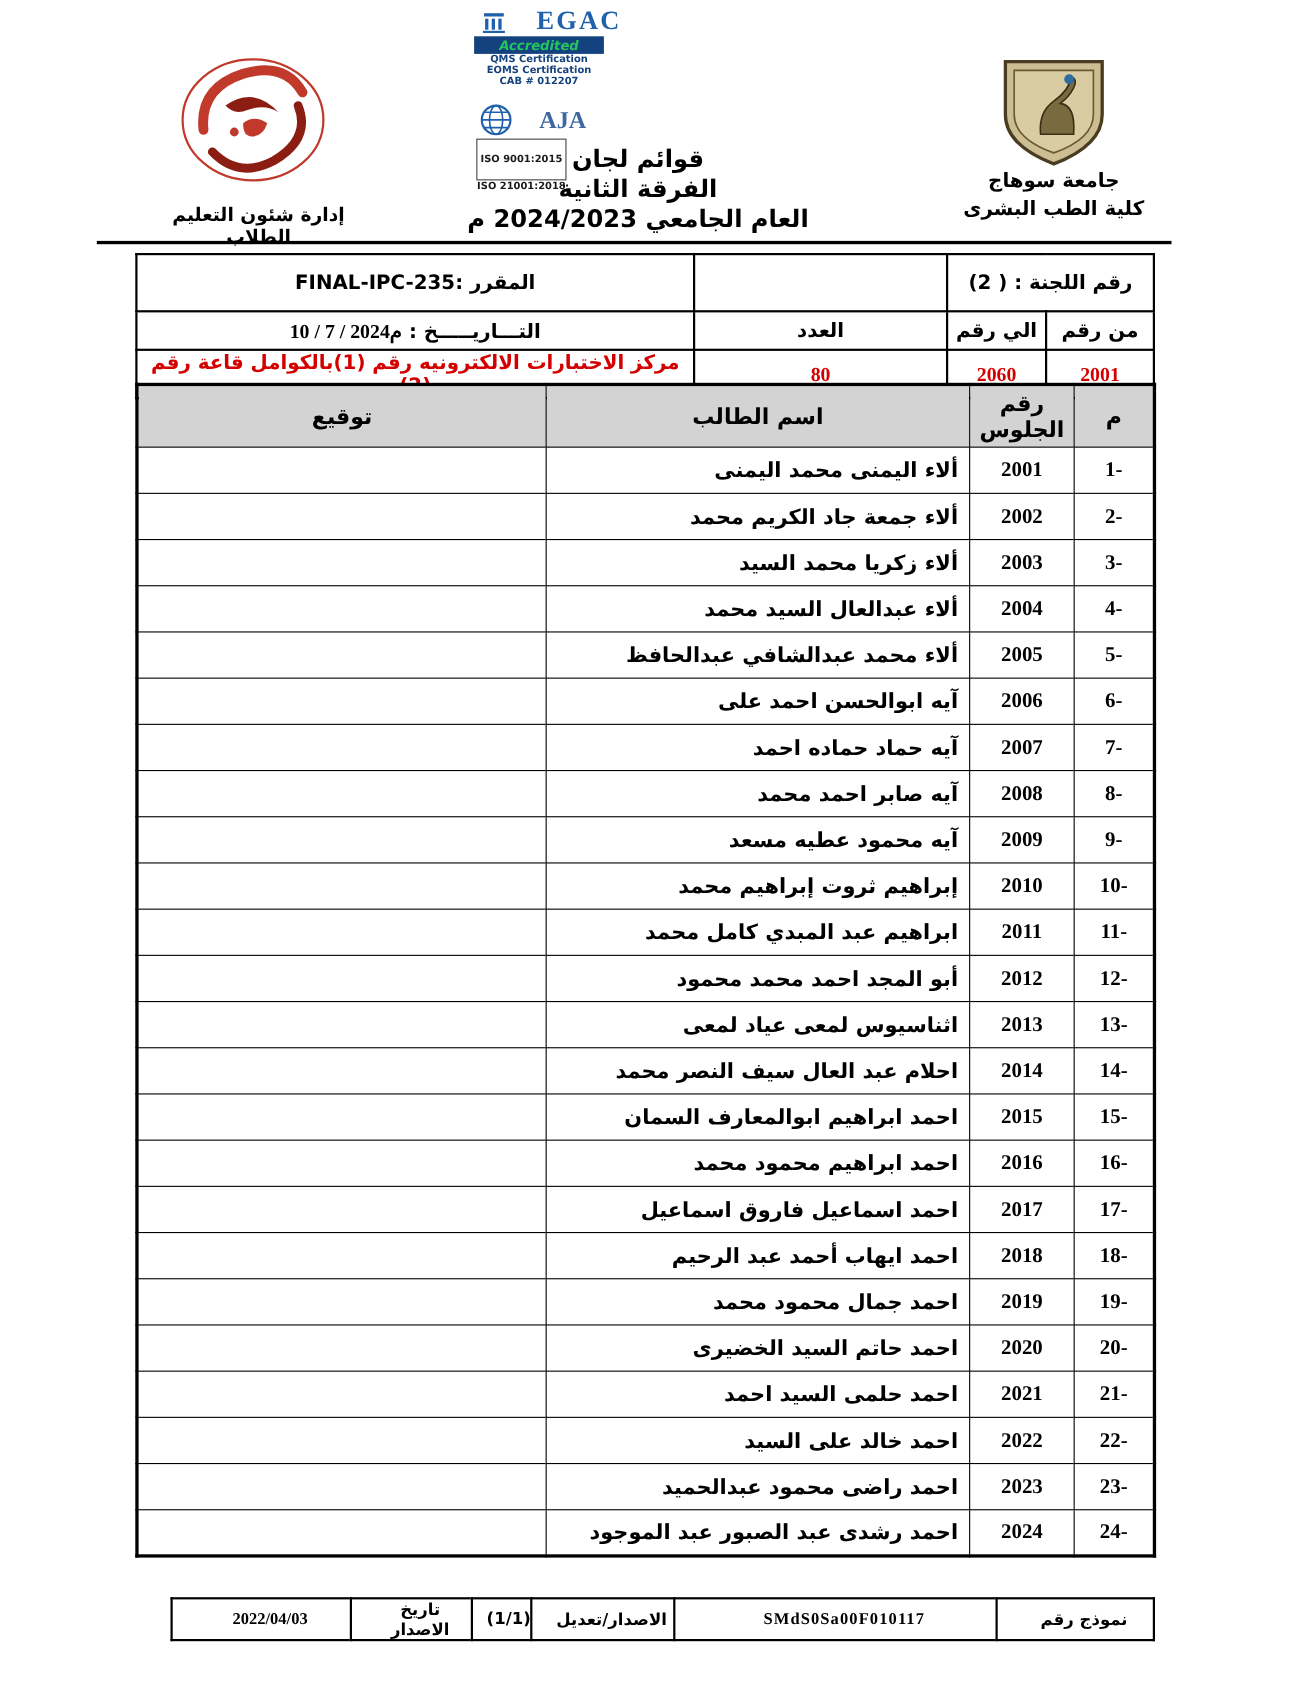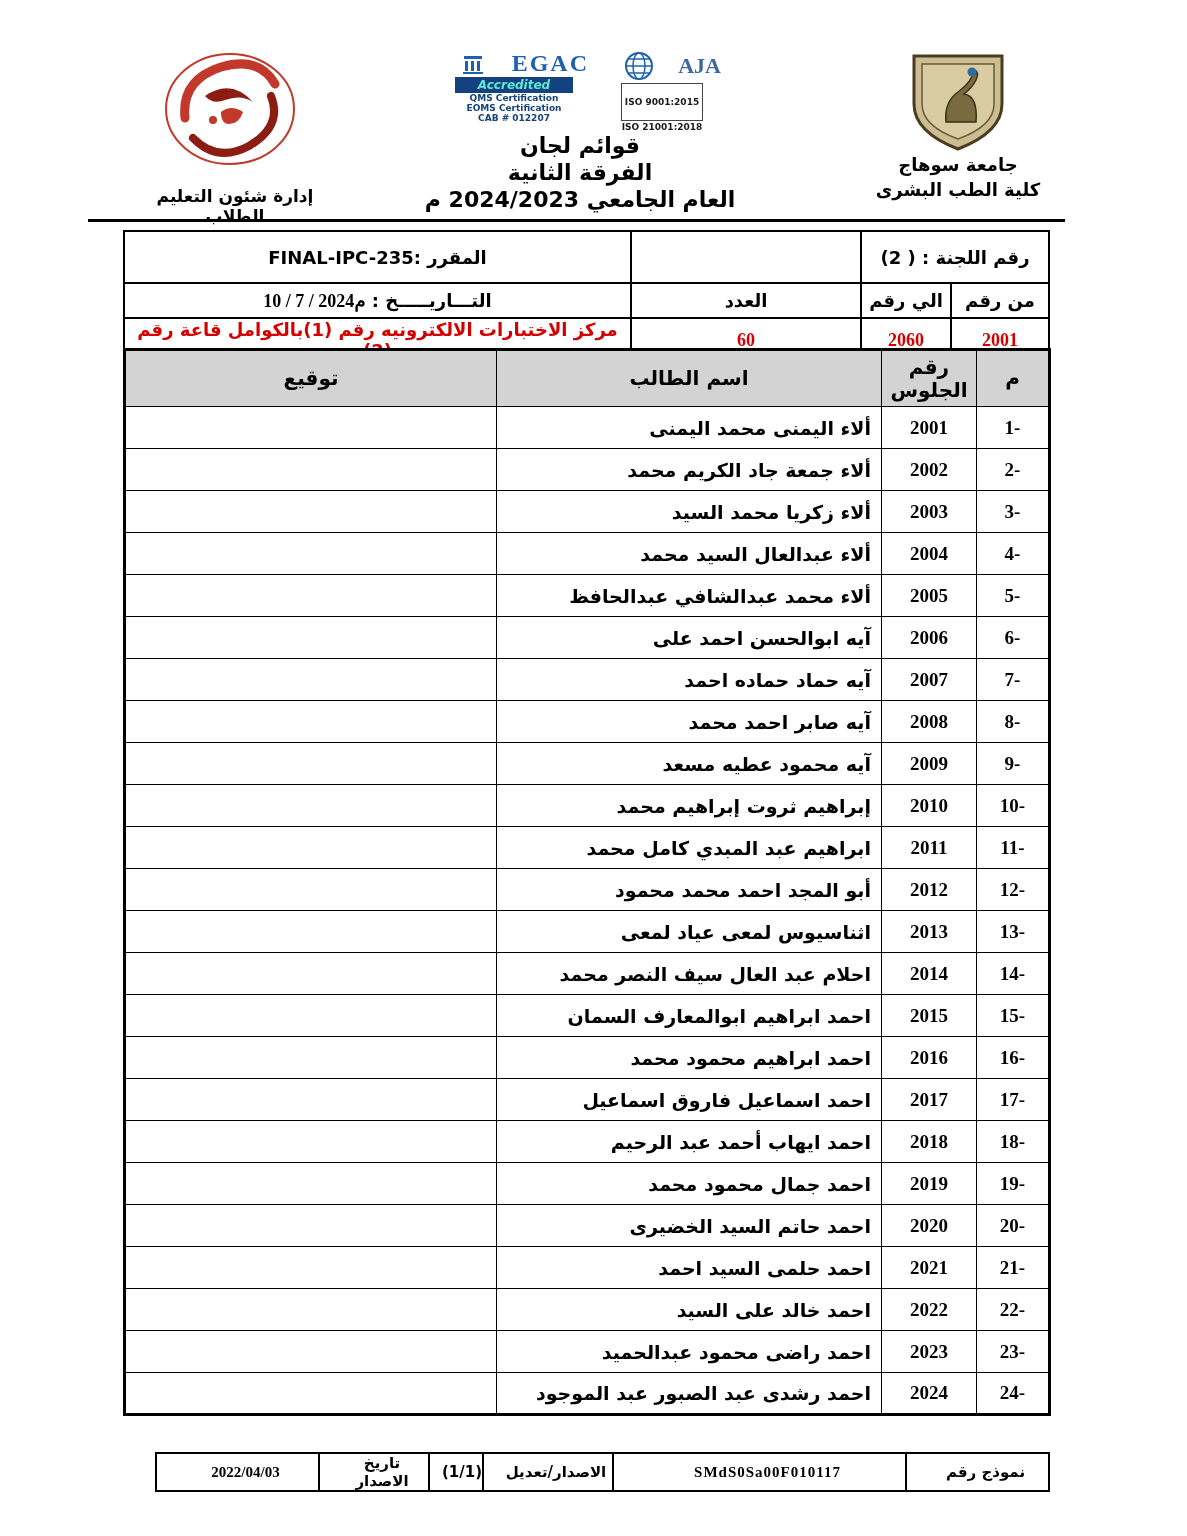--- a/index.html
+++ b/index.html
@@ -14,27 +14,27 @@
   .page { position:absolute; inset:0; background:#fff; }
 
   
   .header-rule { position:absolute; left:88px; top:219px; width:977px; height:3px; background:#000; }
 
   .hdr-left { position:absolute; left:145px; top:50px; width:170px; text-align:center; }
   .dept-label { position:absolute; left:130px; top:186px; width:210px; text-align:center;
                 font-size:17px; font-weight:bold; }
 
   .hdr-center { position:absolute; left:415px; top:50px; width:330px; text-align:center; }
-  .logos-row { display:flex; flex-direction:row; justify-content:center; align-items:flex-start;
+  .logos-row { display:flex; flex-direction:column; justify-content:center; align-items:flex-start;
                gap:14px; height:82px; direction:ltr; }
   .egac { width:150px; text-align:center; }
   .egac-top { display:flex; align-items:center; justify-content:center; gap:4px; }
   .egac-name { font-size:24px; font-weight:bold; color:#1f61ad; letter-spacing:2px;
                font-family:"Liberation Serif", serif; }
-  .egac-accr { background:#14427e; color:#5eead4; font-style:italic; font-size:12px;
+  .egac-accr { background:#14427e; color:#22c55e; font-style:italic; font-size:12px;
                font-weight:bold; line-height:16px; width:118px; margin:0 auto; }
   .egac-small { font-size:9px; line-height:10px; color:#14427e; font-weight:bold; }
   .aja { width:118px; text-align:center; }
   .aja-top { display:flex; align-items:center; justify-content:center; gap:4px; }
   .aja-name { font-size:22px; font-weight:bold; color:#3f67a0; font-family:"Liberation Serif", serif; }
   .aja-iso { font-size:9px; font-weight:bold; color:#1a1a1a; border:1px solid #444;
              display:inline-block; padding:12px 3px; line-height:12px; margin-top:1px; }
   .aja-iso2 { font-size:9px; font-weight:bold; color:#1a1a1a; line-height:12px; }
 
   .title-line { font-size:22px; font-weight:bold; line-height:27px; }
@@ -161,21 +161,21 @@
       <td>الي رقم</td>
       <td>العدد</td>
       <td>
         <span>التـــاريـــــخ :</span>
         <span dir="ltr" class="num">10 / 7 / 2024م</span>
       </td>
     </tr>
     <tr class="r3">
       <td class="red-text num red-num">2001</td>
       <td class="red-text num red-num">2060</td>
-      <td class="red-text num red-num">60</td>
+      <td class="red-text num red-num">80</td>
       <td class="red-text exam-center-cell">مركز الاختبارات الالكترونيه رقم (1)بالكوامل قاعة رقم (2)</td>
     </tr>
   </tbody>
     </table>
 
   <table class="main-table" dir="rtl">
     <colgroup>
       <col style="width:73px">
         <col style="width:95px">
         <col style="width:385px">

